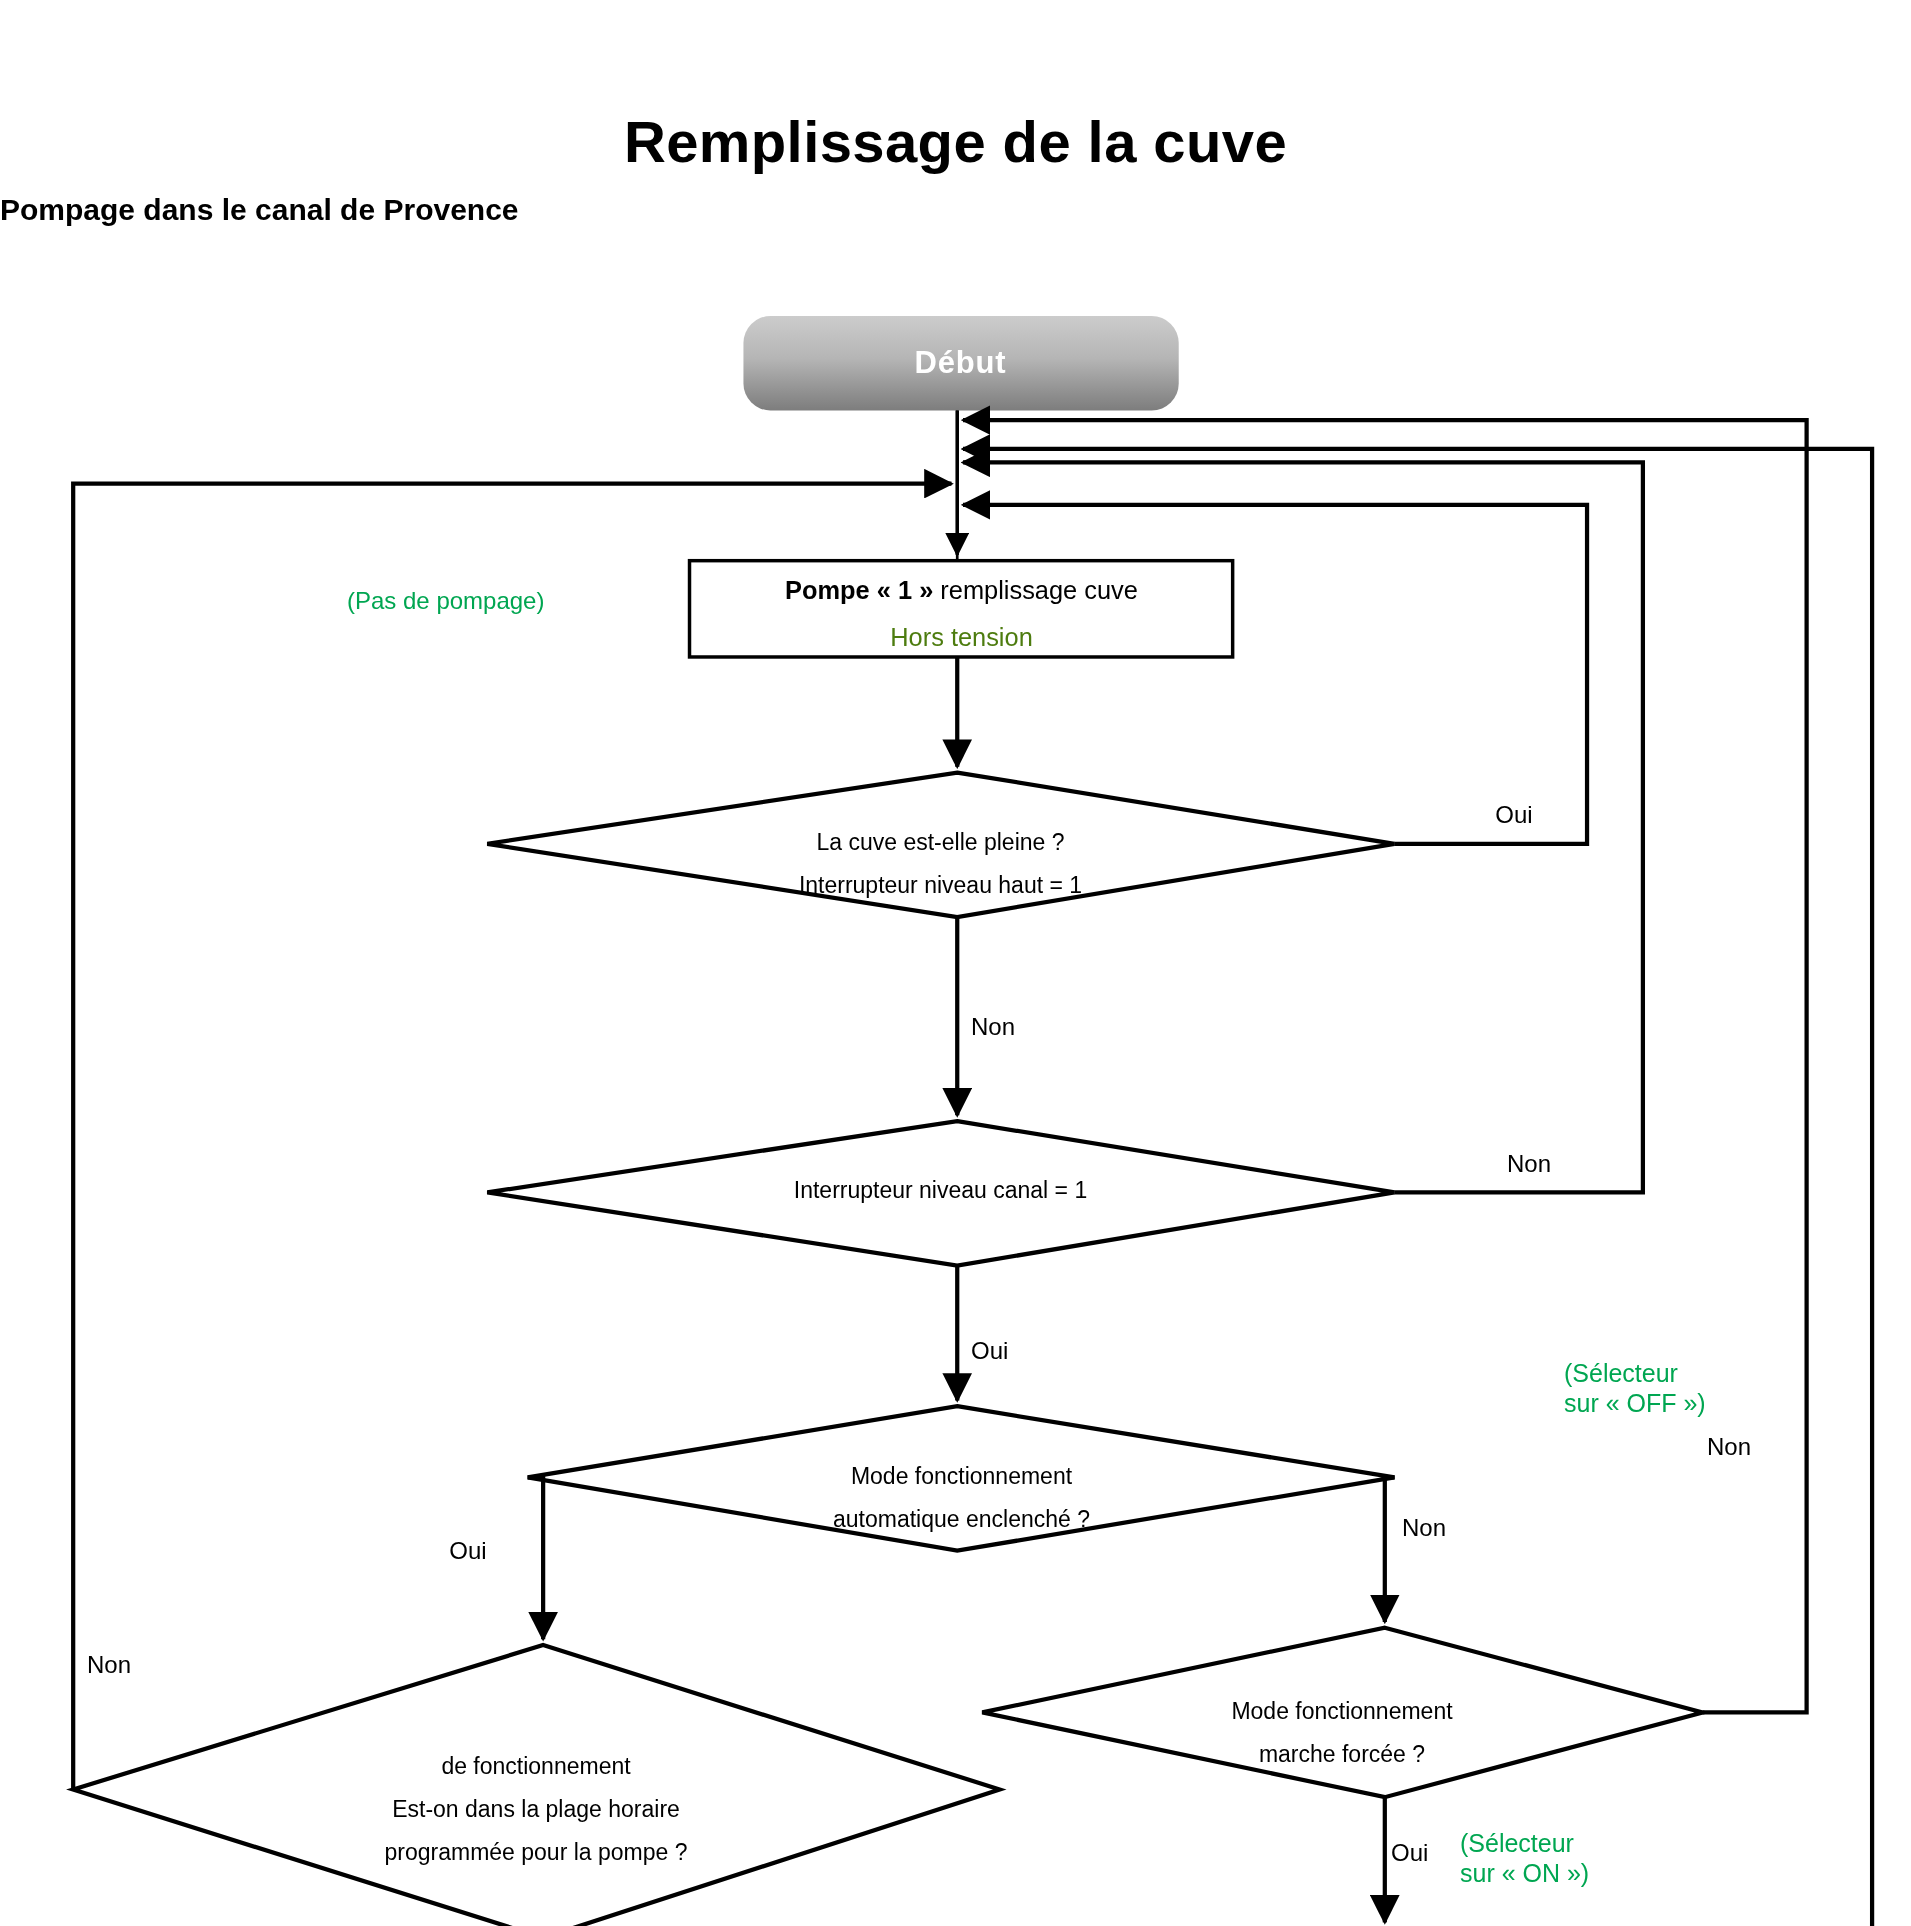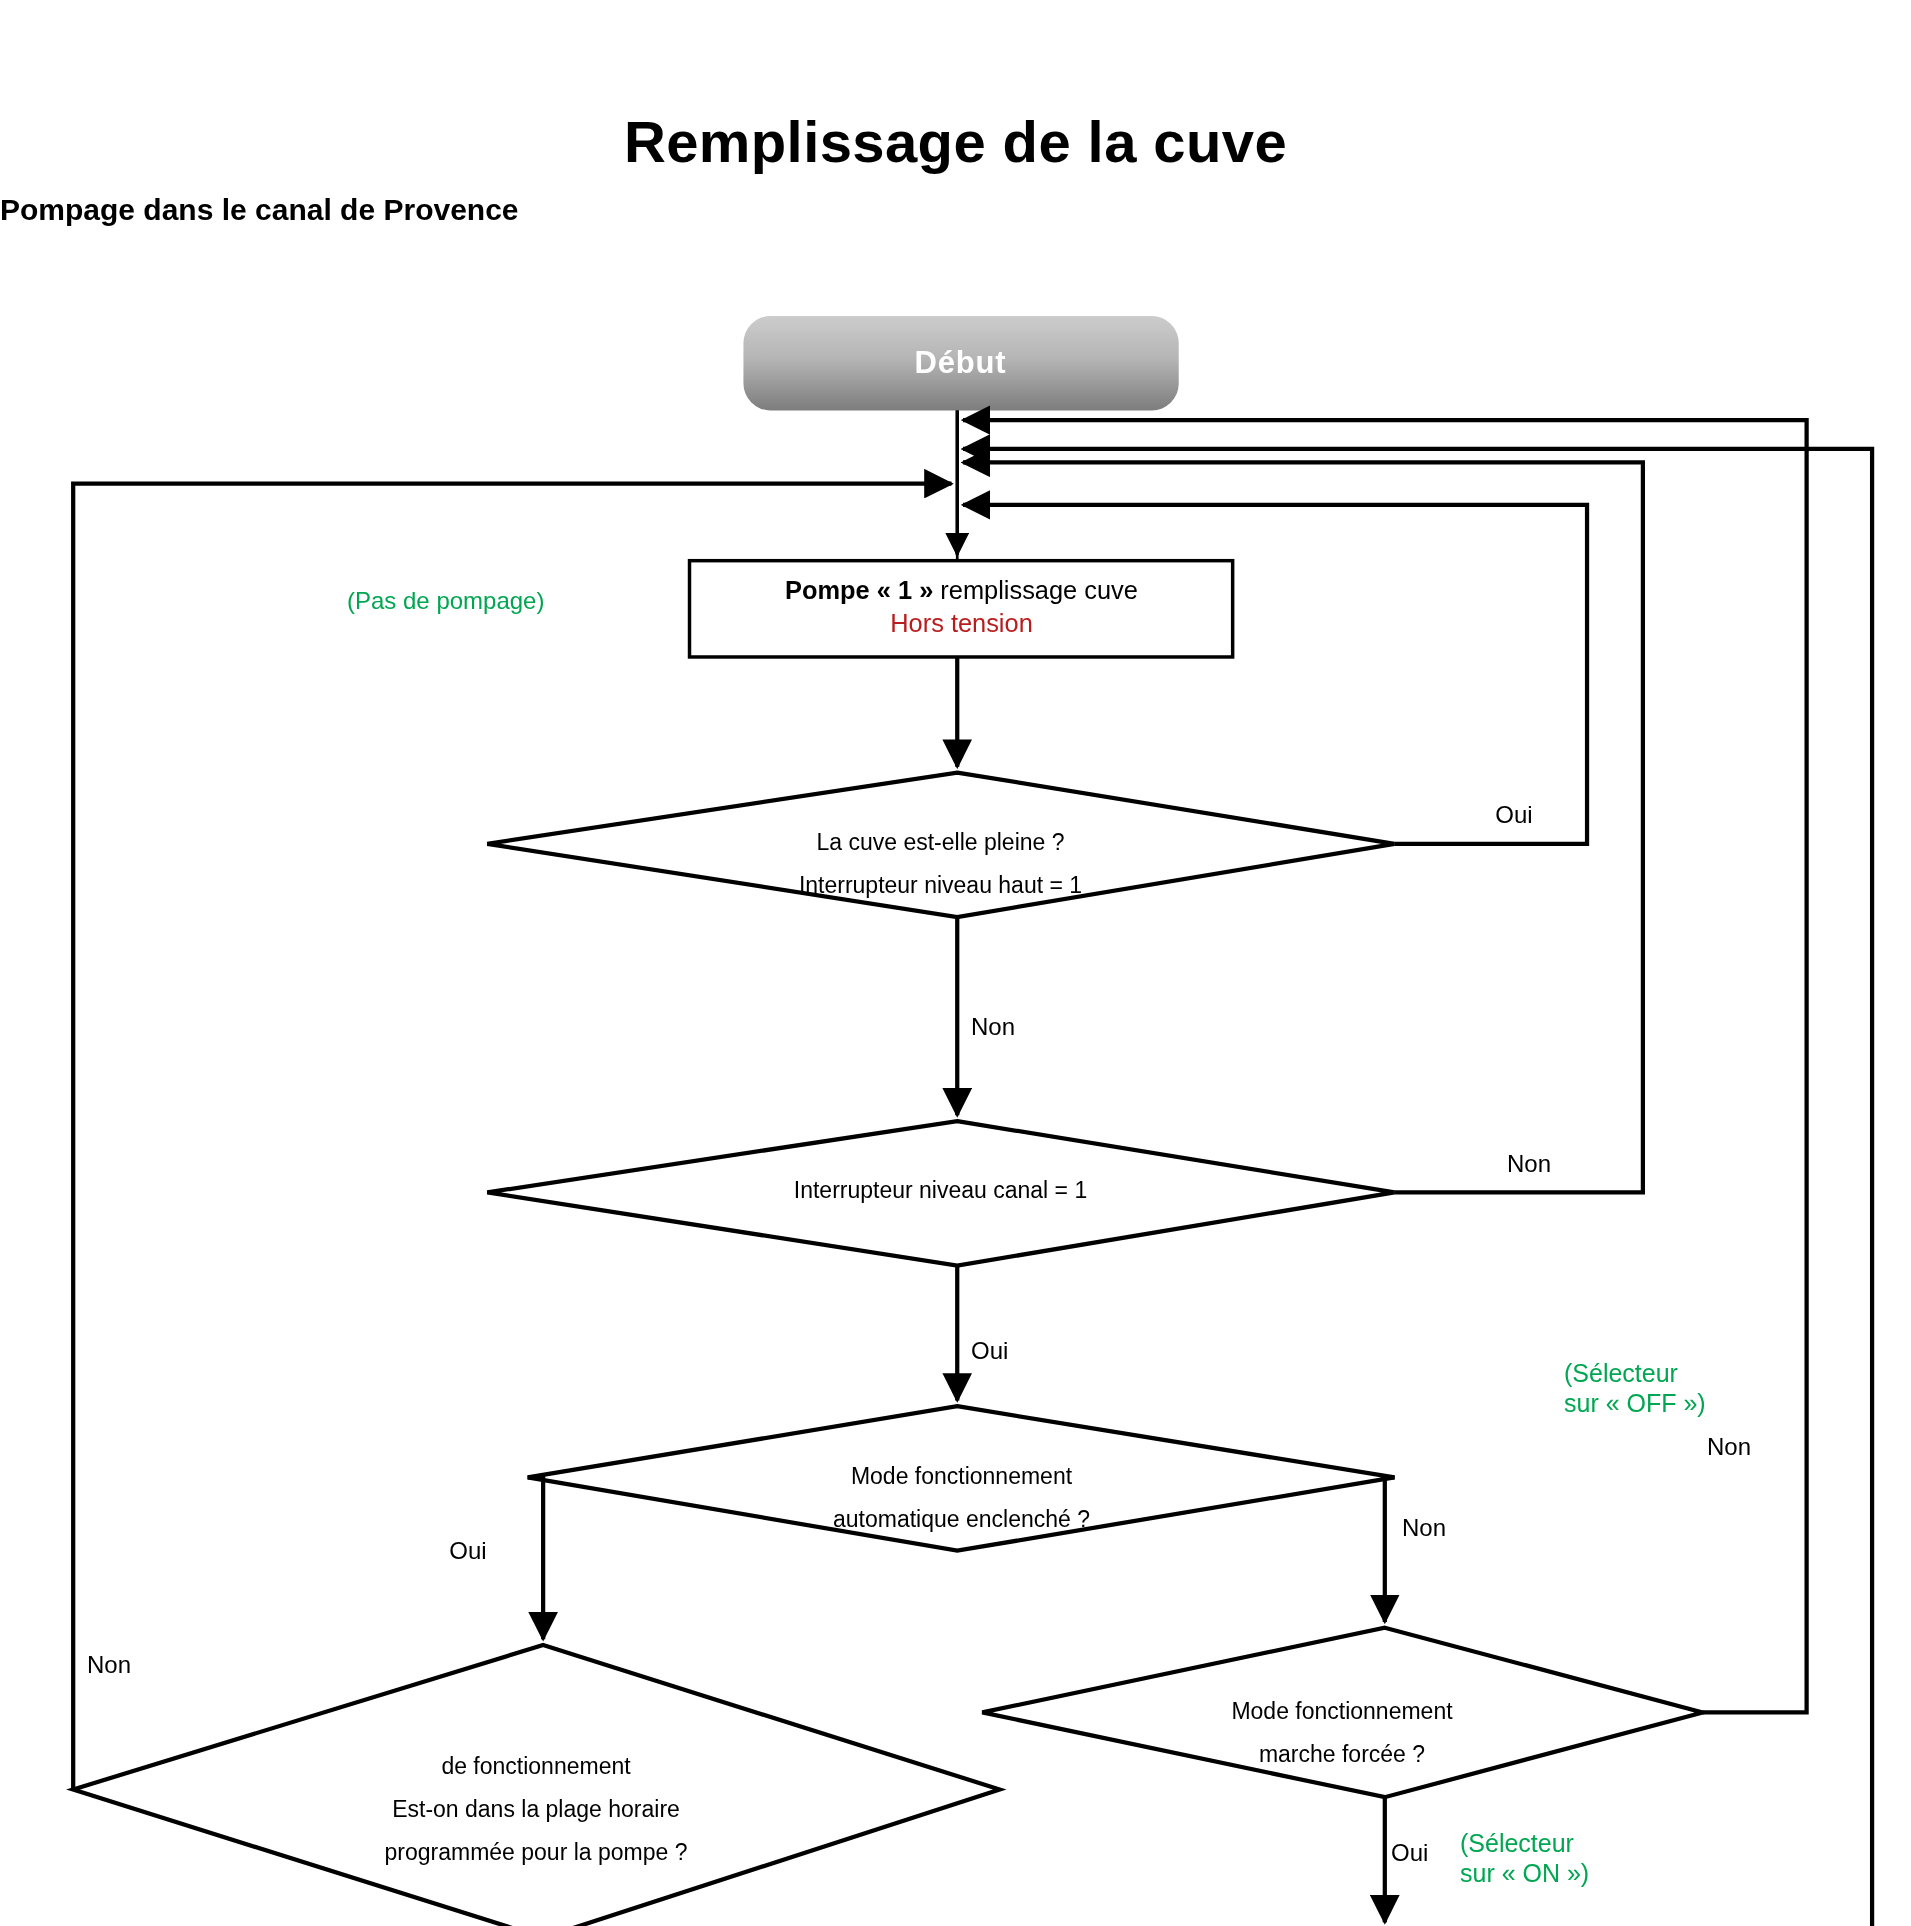--- a/index.html
+++ b/index.html
@@ -42,21 +42,21 @@
     white-space:nowrap;
   }
   .terminal-text {
     font-size:31px;
     font-weight:bold;
     color:#ffffff;
     letter-spacing:0.8px;
   }
   .process-text { font-size:25.4px; }
   .process-text .b { font-weight:bold; }
-  .process-text .redline { color:#b91c1c; display:block; margin-top:3px; }
+  .process-text .redline { color:#4d7c0f; display:block; margin-top:17px; }
   .decision-text { font-size:23px; }
   .decision-text .l { display:block;margin-top:16px; }
   .branch-label { font-size:24px; color:#000000; }
   .annot-green { font-size:24px; color:#00a651; line-height:1.2; }
   .annot-green.big { font-size:25px; }
 </style>
 </head>
 <body>
 
 <div id="page">

